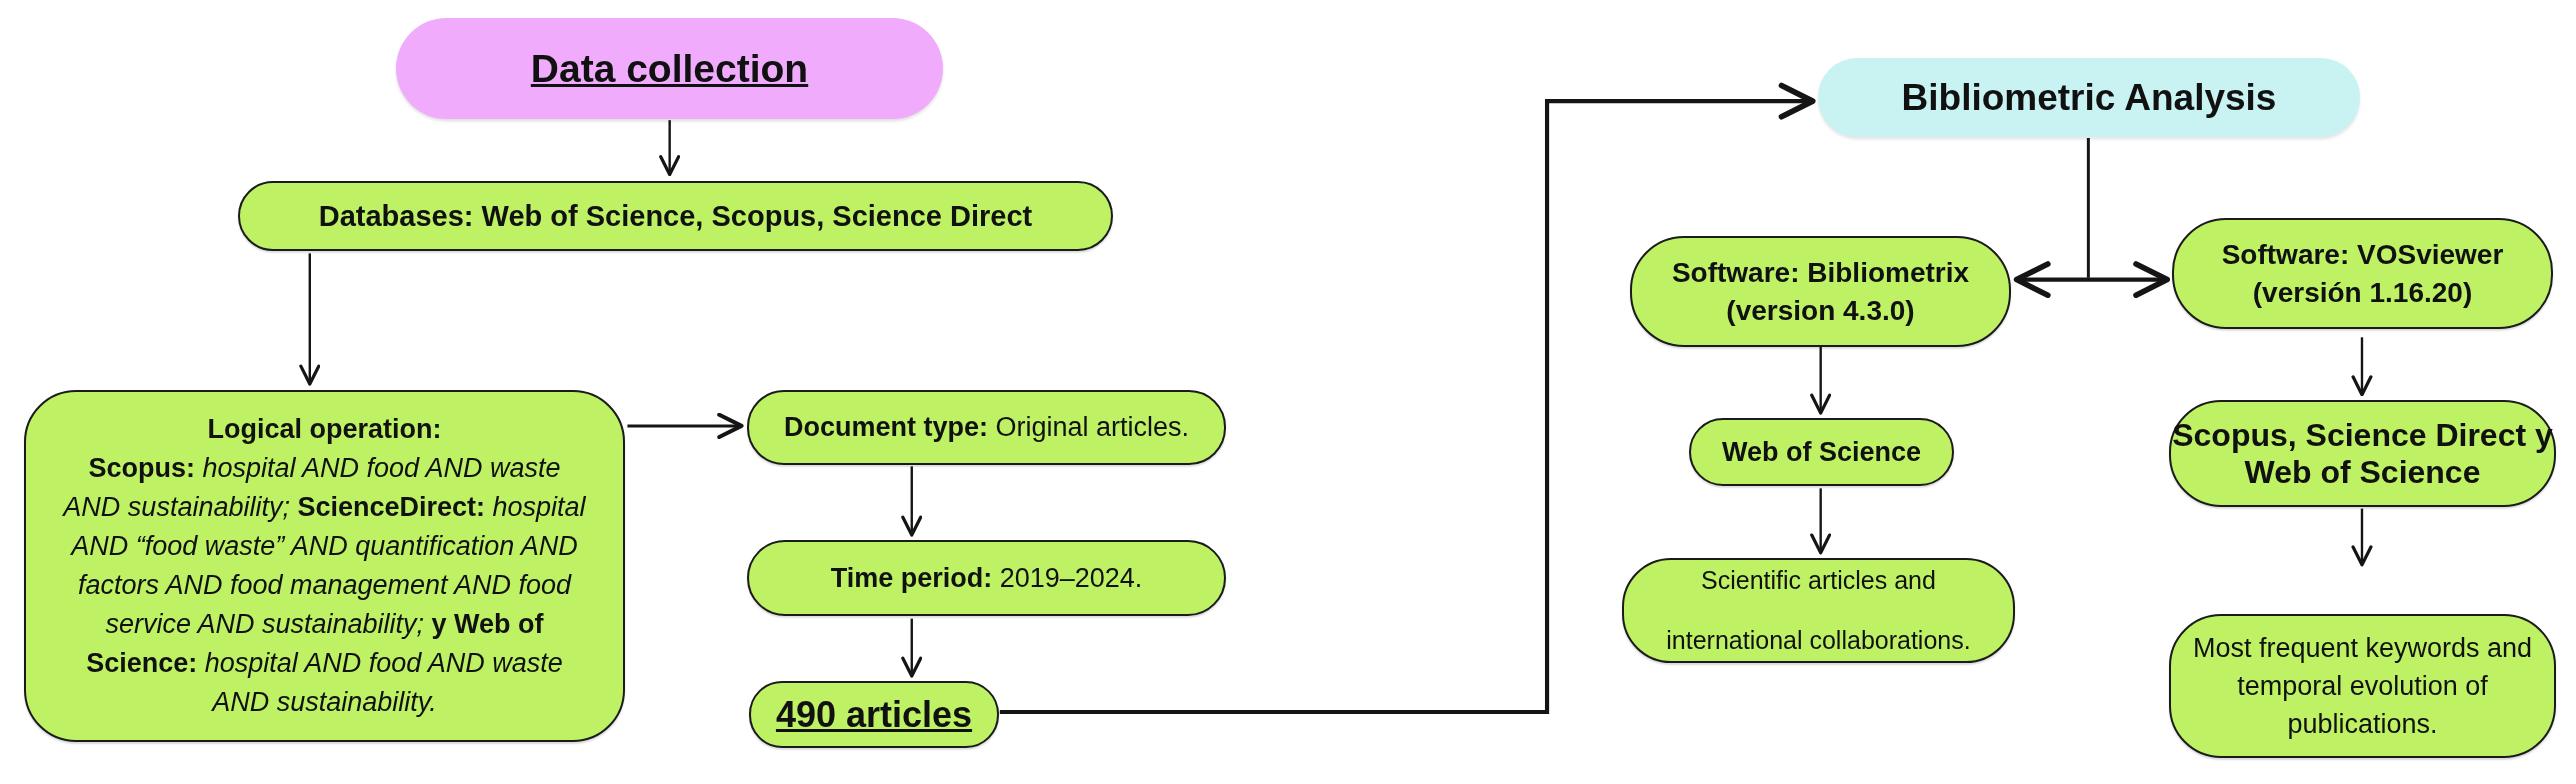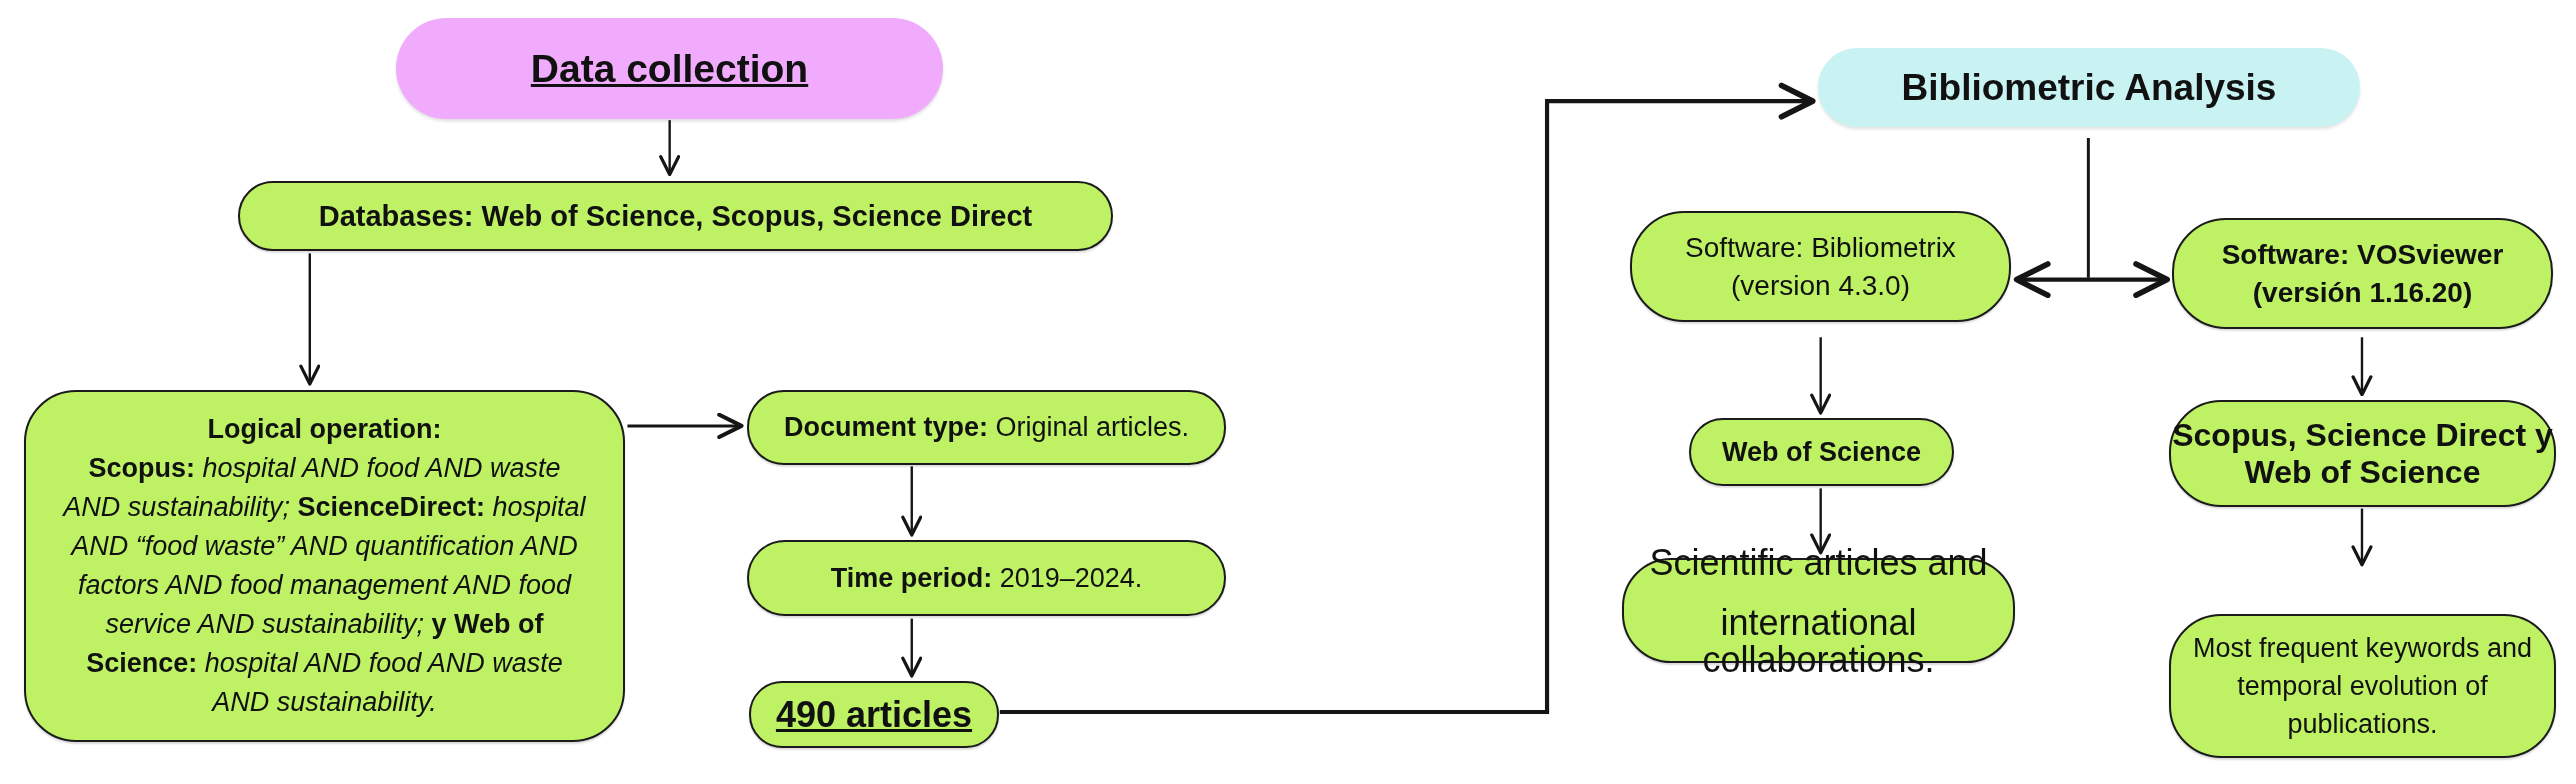--- a/index.html
+++ b/index.html
@@ -27,21 +27,21 @@
   }
   .b{font-weight:bold;}
   .i{font-style:italic;}
   
   .data-collection{
     left:396px;top:18px;width:547px;height:101px;
     border:none;border-radius:51px;background:#f0abfc;
     font-size:39px;font-weight:bold;box-shadow:0 2.4px 3px rgba(0,0,0,0.12);text-decoration:underline;
   }
   .bibliometric{
-    left:1818px;top:48px;width:542px;height:79px;
+    left:1818px;top:58px;width:542px;height:79px;
     border:none;border-radius:39px;background:#C9F2F3;
     font-size:37px;font-weight:bold;box-shadow:0 2.4px 3px rgba(0,0,0,0.10);
   }
   .databases{
     left:238px;top:181px;width:875px;height:70px;
     border-radius:35px;font-size:29px;font-weight:bold;
   }
   .logical{
     left:24px;top:390px;width:601px;height:352px;
     border-radius:52px;font-size:27px;line-height:39px;
@@ -53,34 +53,34 @@
   }
   .time-period{
     left:747px;top:540px;width:479px;height:76px;
     border-radius:38px;font-size:27px;
   }
   .articles-490{
     left:749px;top:681px;width:250px;height:67px;
     border-radius:33px;font-size:36px;font-weight:bold;text-decoration:underline;
   }
   .sw-bibliometrix{
-    left:1630px;top:211px;width:381px;height:111px;
-    border-radius:54px;font-size:28px;font-weight:normal;line-height:38px;
+    left:1630px;top:236px;width:381px;height:111px;
+    border-radius:54px;font-size:28px;font-weight:bold;line-height:38px;
   }
   .sw-vosviewer{
     left:2172px;top:218px;width:381px;height:111px;
     border-radius:54px;font-size:28px;font-weight:bold;line-height:38px;
   }
   .wos{
     left:1689px;top:418px;width:265px;height:68px;
     border-radius:34px;font-size:27px;font-weight:bold;
   }
   .scientific{
     left:1622px;top:558px;width:393px;height:105px;
-    border-radius:49px;font-size:36px;line-height:37px;gap:23px;
+    border-radius:49px;font-size:25px;line-height:37px;gap:23px;
   }
   .scopus-group{
     left:2169px;top:400px;width:387px;height:107px;
     border-radius:52px;font-size:32px;font-weight:bold;line-height:37px;
   }
   .keywords{
     left:2169px;top:570px;width:387px;height:144px;
     border-radius:52px;font-size:27px;line-height:38px;margin-top:44px;
   }
   .connector-layer{

